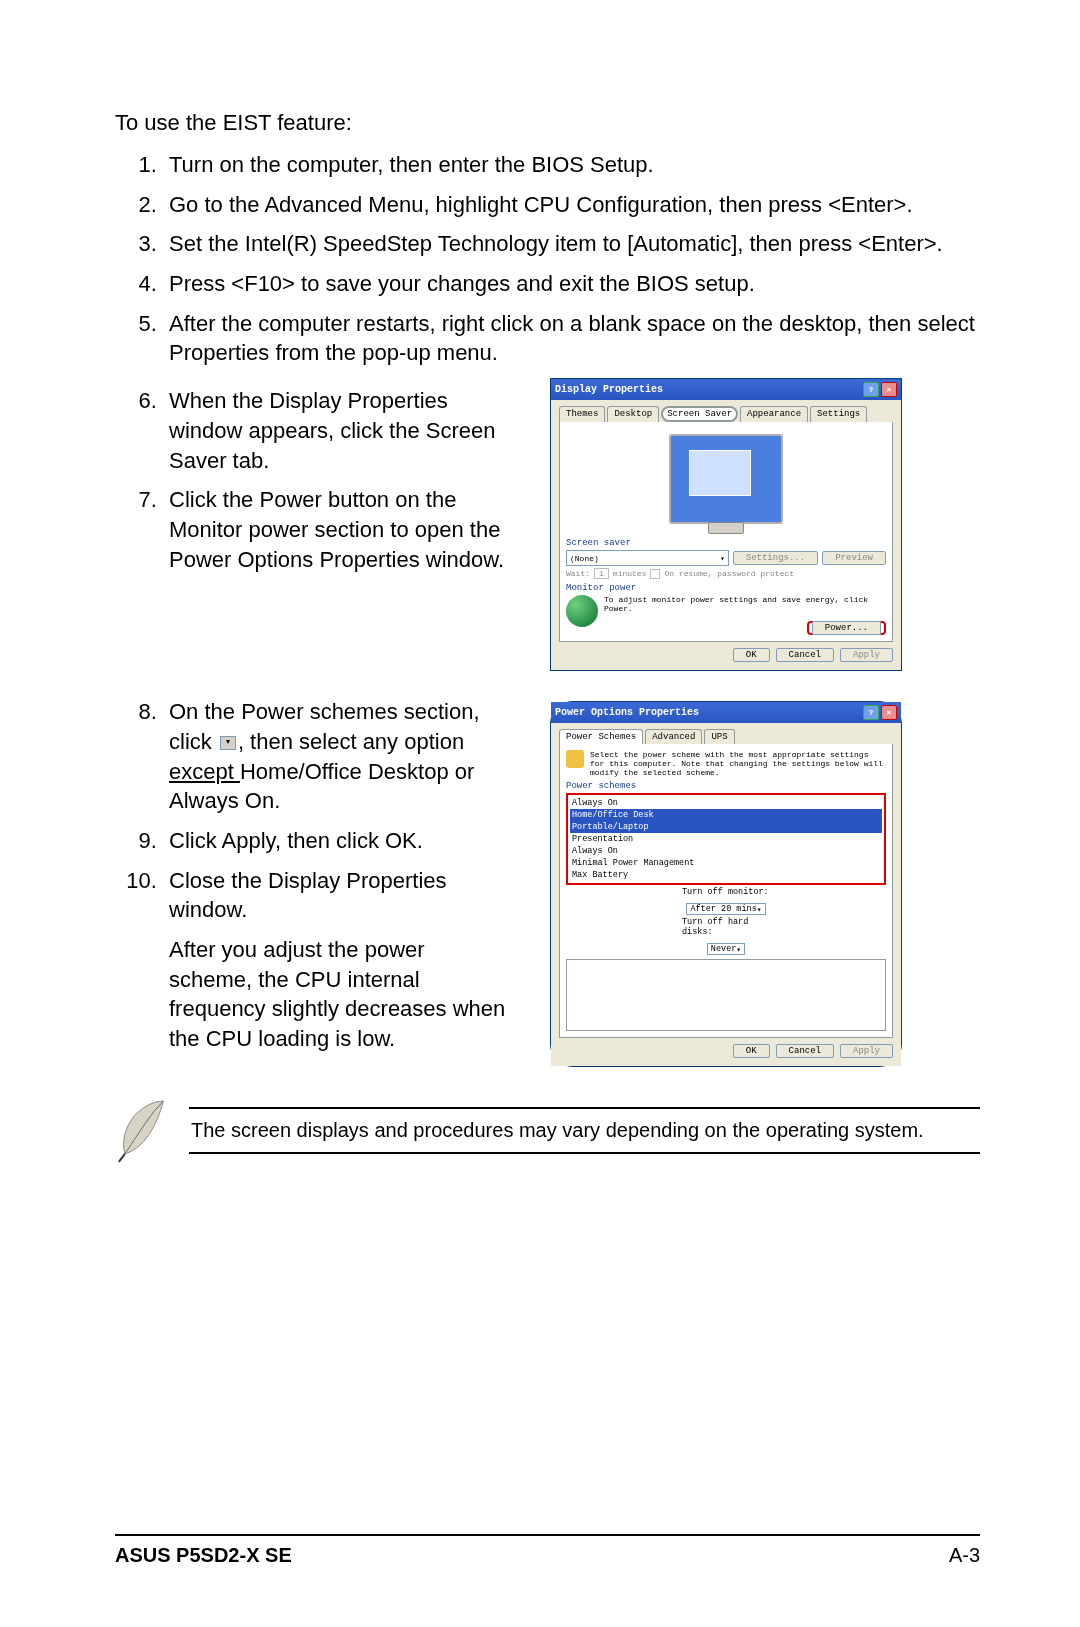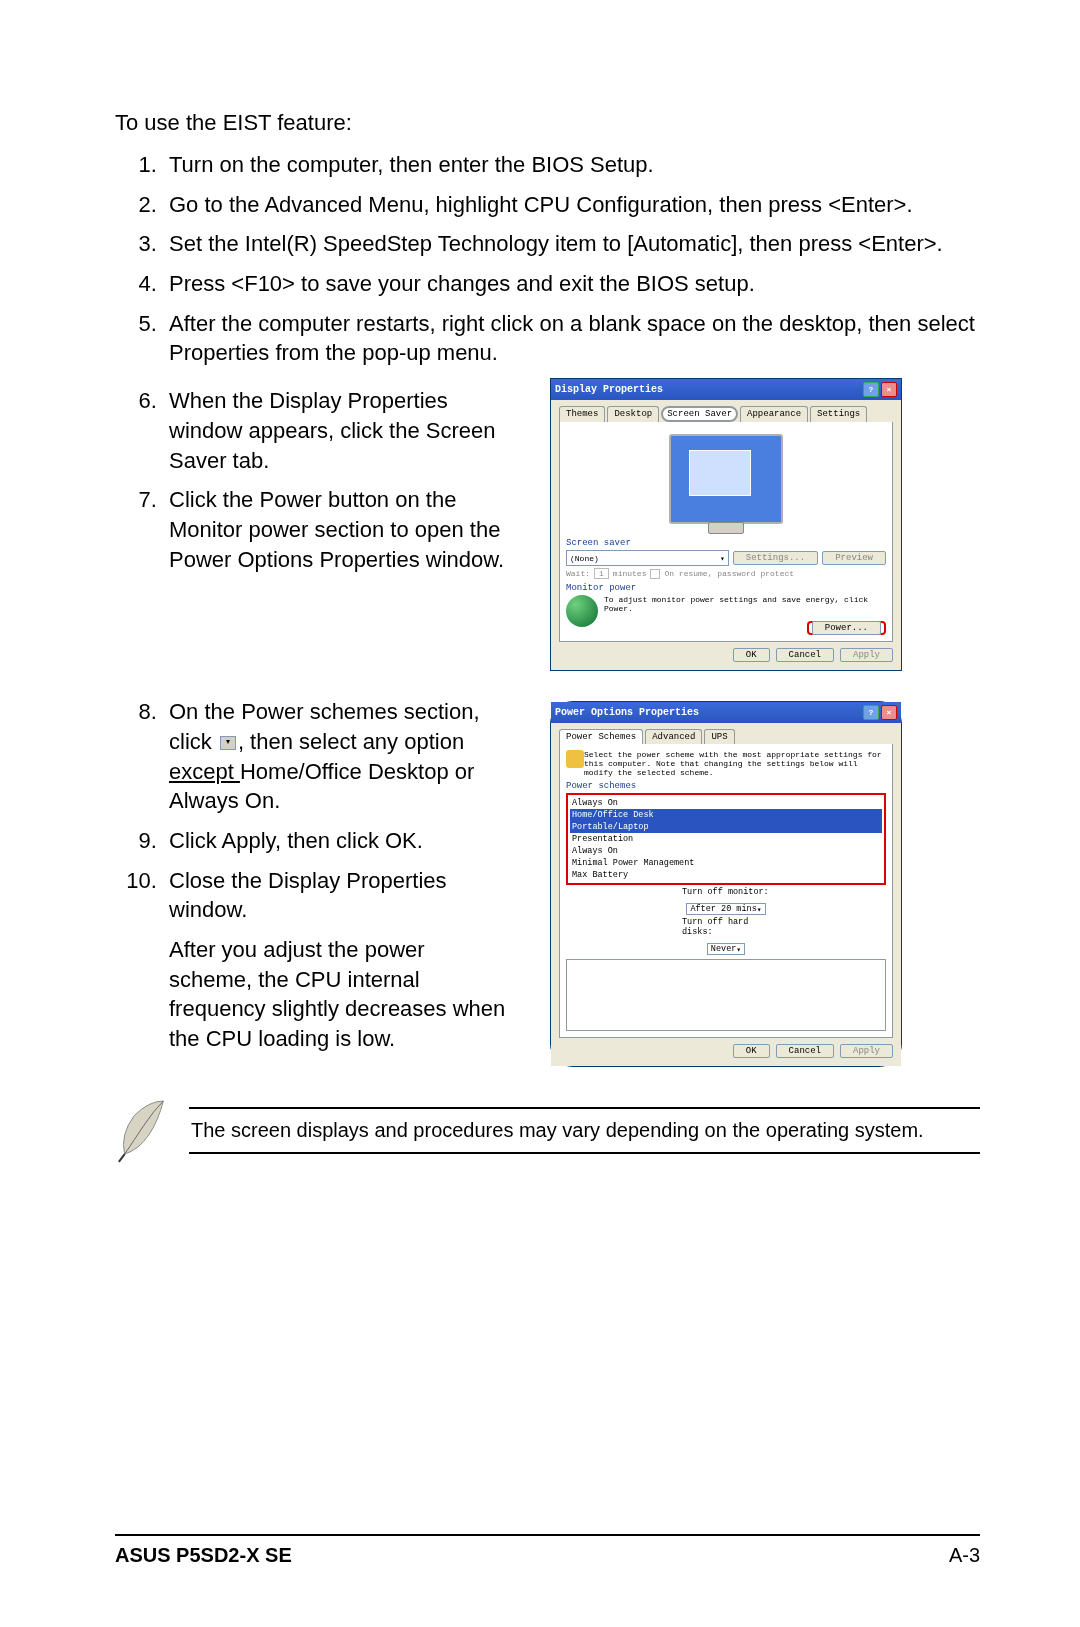--- a/index.html
+++ b/index.html
@@ -147,21 +147,21 @@
   .xp-footer{ display:flex; justify-content:flex-end; gap:6px; padding:6px 0 0;}
   .red-oval{ border:2px solid #d00; border-radius:4px; padding:0 3px;}
 
   .xp-window.sm2 { width: 350px; margin-top: 12px; border-radius: 23px;}
   .scheme-list{
     border:2px solid #d00; padding:2px; font-size:8.5px; background:#fff;
   }
   .scheme-list .item{ padding:1px 2px;}
   .scheme-list .item.sel{ background:#2a55c0; color:#fff;}
   .scheme-label{ color:#1a3d8f; font-size:9px; margin-bottom:2px;}
-  .scheme-desc-row{ display:flex; align-items:flex-start; font-size:8px; color:#000; margin-bottom:4px;}
+  .scheme-desc-row{ display:flex; gap:6px; align-items:flex-start; font-size:8px; color:#000; margin-bottom:4px;}
   .scheme-desc-row .icon{
     width:18px; height:18px; background:#f0c040; border-radius:3px; flex-shrink:0;
   }
   .blank-area{ height:70px; border:1px solid #919b9c; background:#fff; margin-top:4px;}
   .setting-row{ display:flex; gap:6px; margin:2px 0; font-size:8.5px; align-items:center;flex-direction:column;}
   .setting-row .lbl{ width:88px;}
   .note-container{
     display:flex; gap:16px; align-items:center; margin-top:28px;
   }
   .note-container .feather-svg{ width:58px; height:70px; flex-shrink:0;}

